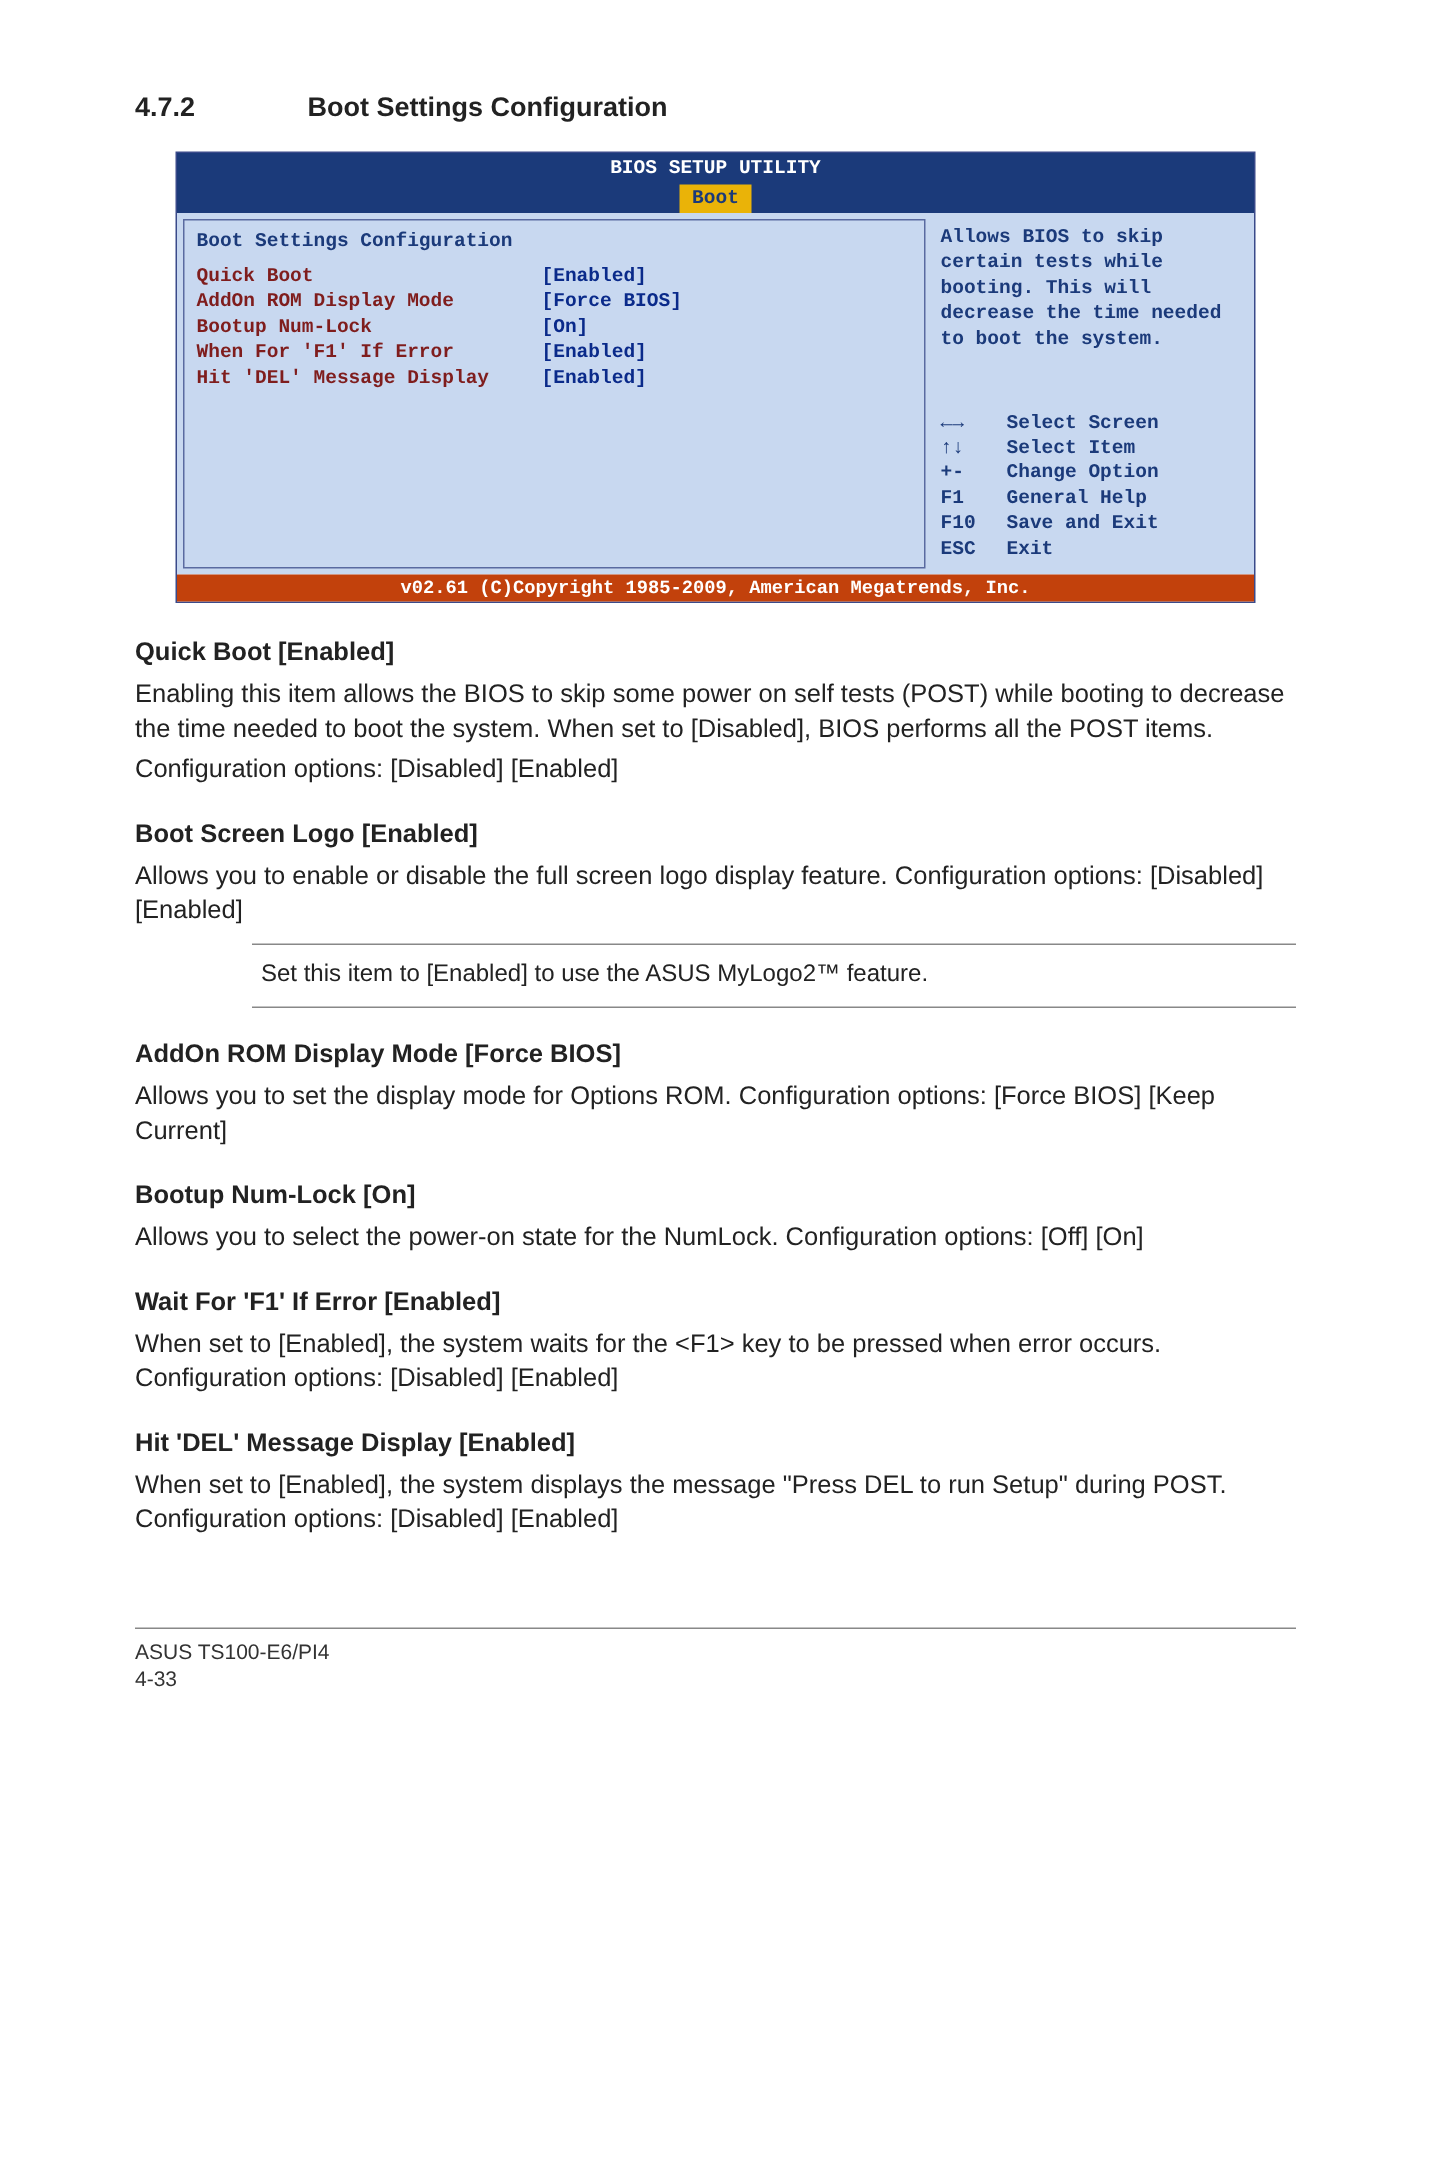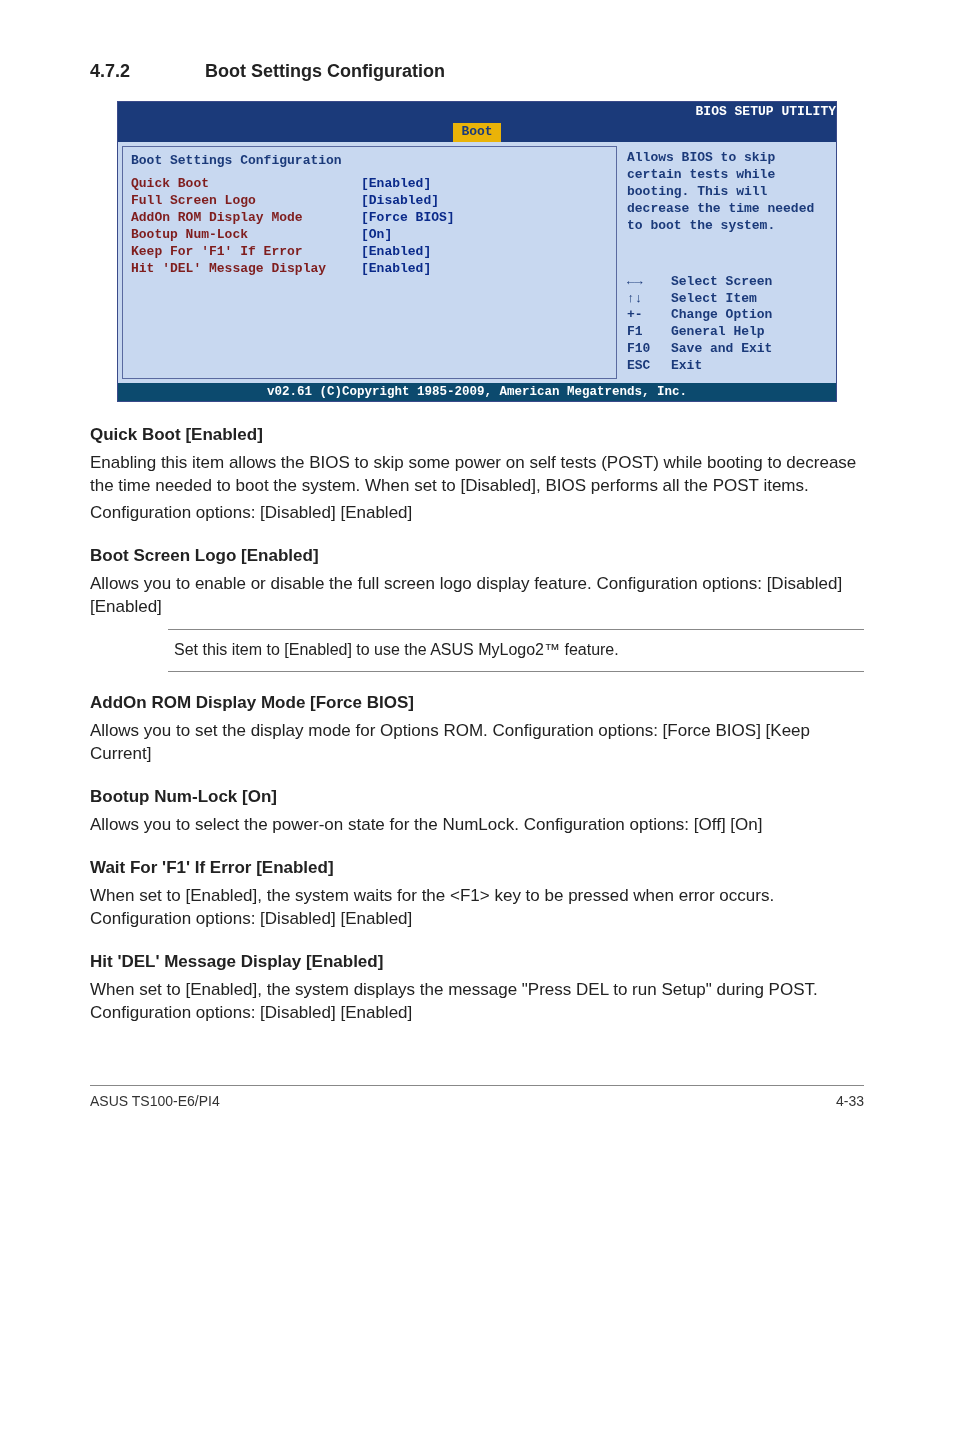--- a/index.html
+++ b/index.html
@@ -26,21 +26,21 @@
     margin: 0 auto 22px auto;
     width: 720px;
     font-family: "Courier New", monospace;
     font-size: 13px;
     font-weight: bold;
     color: #0a2a8a;
   }
   .bios-header {
     background: #1b3a7a;
     color: #fff;
-    text-align: right;
+    text-align: center;
     padding: 2px 0 0 0;
   }
   .bios-header-title { font-weight: bold; }
   .bios-tabbar {
     display: flex;
     justify-content: center;
     gap: 0;
   }
   .bios-tab {
     background: #eab308;
@@ -68,21 +68,21 @@
     color: #1b3a7a;
     margin-bottom: 6px;
   }
   .bios-row { display: flex; }
   .bios-row .label { width: 230px; color: #7f1d1d; }
   .bios-row .value { color: #0a2a8a; }
   .bios-right-help { margin-bottom: 39px; }
   .bios-nav-row { display: flex; gap: 6px; }
   .bios-nav-row .keys { width: 38px; }
   .bios-footer {
-    background: #0c4a6e;
+    background: #c2410c;
     color: #fff;
     text-align: center;
     padding: 1px 0;
     font-weight: bold;
     font-size: 12.5px;
   }
 
   
   h3.subhead {
     font-size: 17px;
@@ -107,20 +107,21 @@
   }
 
   .footer {
     display: flex;
     justify-content: space-between;
     border-top: 1px solid #888;
     margin-top: 60px;
     padding-top: 6px;
     font-size: 14px;
     color: #333;
+    flex-direction: column;
   }
 </style>
 </head>
 <body>
 
 <div class="section-heading">
   <span class="num">4.7.2</span>
   <span>Boot Settings Configuration</span>
 </div>
 
@@ -132,33 +133,29 @@
     </div>
   </div>
   <div class="bios-body">
     <div class="bios-left">
       <div class="bios-section-title">Boot Settings Configuration</div>
       <div class="bios-row">
           <span class="label">Quick Boot</span>
           <span class="value">[Enabled]</span>
         </div>
       <div class="bios-row">
-          <span class="label">Full Screen Logo</span>
-          <span class="value">[Disabled]</span>
-        </div>
-      <div class="bios-row">
           <span class="label">AddOn ROM Display Mode</span>
           <span class="value">[Force BIOS]</span>
         </div>
       <div class="bios-row">
           <span class="label">Bootup Num-Lock</span>
           <span class="value">[On]</span>
         </div>
       <div class="bios-row">
-          <span class="label">Keep For 'F1' If Error</span>
+          <span class="label">When For 'F1' If Error</span>
           <span class="value">[Enabled]</span>
         </div>
       <div class="bios-row">
           <span class="label">Hit 'DEL' Message Display</span>
           <span class="value">[Enabled]</span>
         </div>
     </div>
     <div class="bios-right">
       <div class="bios-right-help">Allows BIOS to skip certain tests while booting. This will decrease the time needed to boot the system.</div>
       <div>

